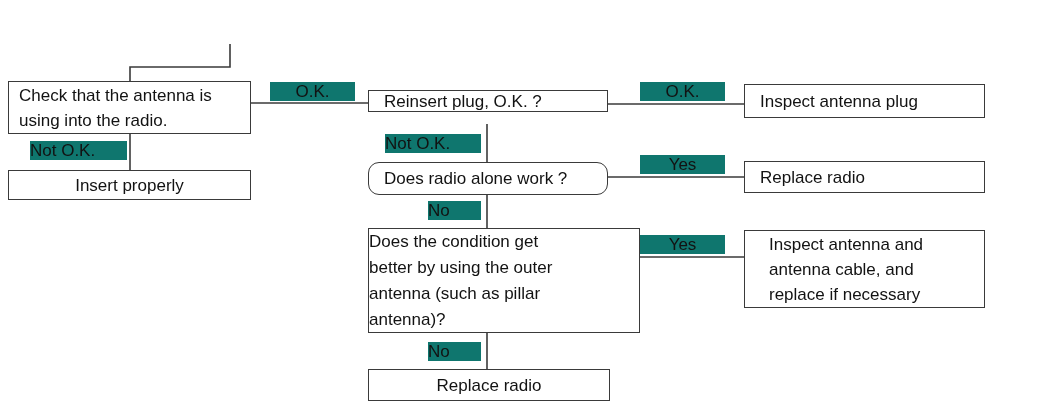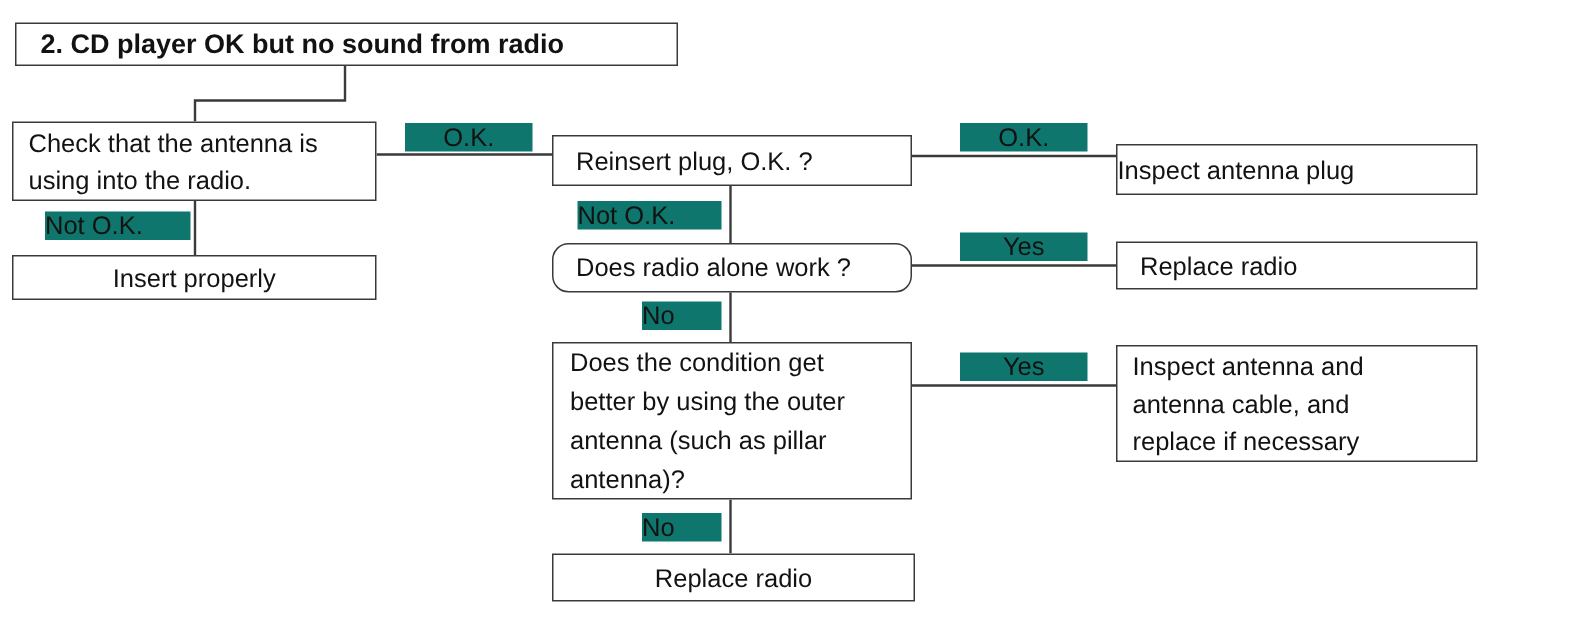--- a/index.html
+++ b/index.html
@@ -41,26 +41,26 @@
     line-height: 19px;
     background: #0f766e;
   }
   .lbl-center { text-align: center; }
   .lbl-right { text-align: left; }
 
   
   .b-title   { left: 10px;  top: 15px;  width: 442px; height: 29px; padding-left: 16px; font-weight: bold; font-size: 18px; }
   .b-check   { left: 8px;   top: 81px;  width: 243px; height: 53px; padding-left: 10px; }
   .b-insert  { left: 8px;   top: 170px; width: 243px; height: 30px; }
-  .b-reinsert{ left: 368px; top: 90px;  width: 240px; height: 34px; padding-left: 15px; }
-  .b-plug    { left: 744px; top: 96px;  width: 241px; height: 34px; }
+  .b-reinsert{ left: 368px; top: 90px;  width: 240px; height: 22px; padding-left: 15px; }
+  .b-plug    { left: 744px; top: 84px;  width: 241px; height: 34px; padding-left: 15px; }
   .b-alone   { left: 368px; top: 162px; width: 240px; height: 33px; padding-left: 15px; border-radius: 11px; }
   .b-replace1{ left: 744px; top: 161px; width: 241px; height: 32px; padding-left: 15px; }
-  .b-cond    { left: 368px; top: 228px; width: 240px; height: 105px; padding-left: 11px; line-height: 26px; }
-  .b-cable   { left: 744px; top: 230px; width: 241px; height: 78px; padding-left: 10px; }
+  .b-cond    { left: 368px; top: 228px; width: 272px; height: 105px; line-height: 26px; }
+  .b-cable   { left: 744px; top: 230px; width: 241px; height: 78px; padding-left: 24px; }
   .b-replace2{ left: 368px; top: 369px; width: 242px; height: 32px; }
 
   .l-ok1    { left: 270px; top: 82px;  width: 85px; }
   .l-notok1 { left: 30px;  top: 141px; width: 97px; }
   .l-ok2    { left: 640px; top: 82px;  width: 85px; }
   .l-notok2 { left: 385px; top: 134px; width: 96px; }
   .l-yes1   { left: 640px; top: 155px; width: 85px; }
   .l-no1    { left: 428px; top: 201px; width: 53px; }
   .l-yes2   { left: 640px; top: 235px; width: 85px; }
   .l-no2    { left: 428px; top: 342px; width: 53px; }
@@ -75,21 +75,20 @@
     <path d="M 251 103 L 368 103"></path>
     <path d="M 130 134 L 130 170"></path>
     <path d="M 608 104 L 744 104"></path>
     <path d="M 487 124 L 487 162"></path>
     <path d="M 608 177 L 744 177"></path>
     <path d="M 487 195 L 487 228"></path>
     <path d="M 608 257 L 744 257"></path>
     <path d="M 487 333 L 487 369"></path>
   </svg>
 
-  <div class="box b-title">2. CD player OK but no sound from radio</div>
 
   <div class="box b-check">Check that the antenna is
 using into the radio.</div>
   <div class="box b-insert center">Insert properly</div>
 
   <div class="box b-reinsert">Reinsert plug, O.K. ?</div>
   <div class="box b-plug">Inspect antenna plug</div>
 
   <div class="box b-alone">Does radio alone work ?</div>
   <div class="box b-replace1">Replace radio</div>

